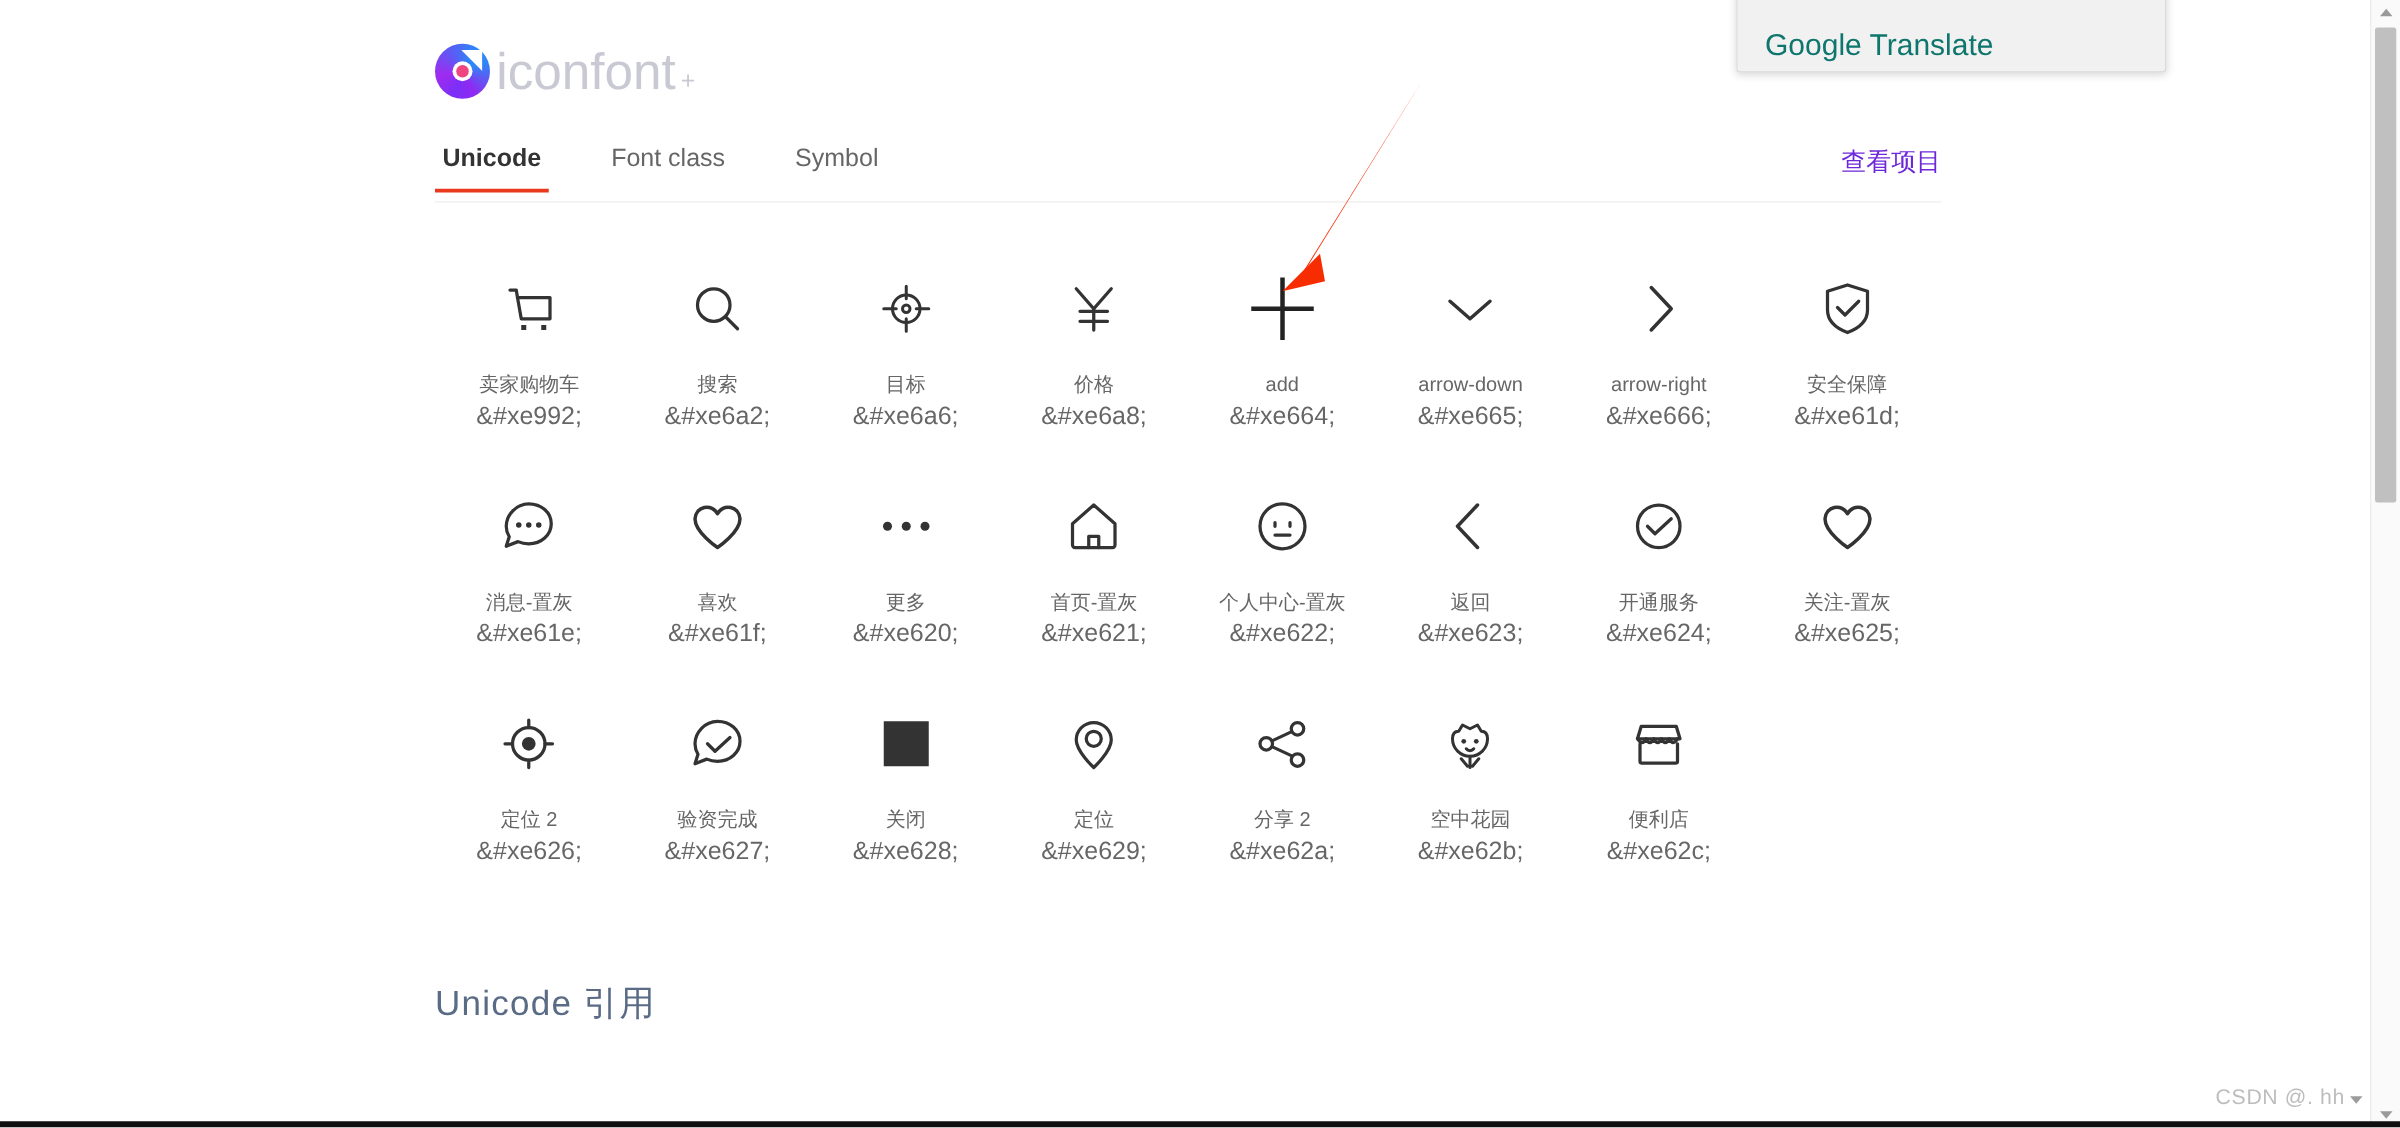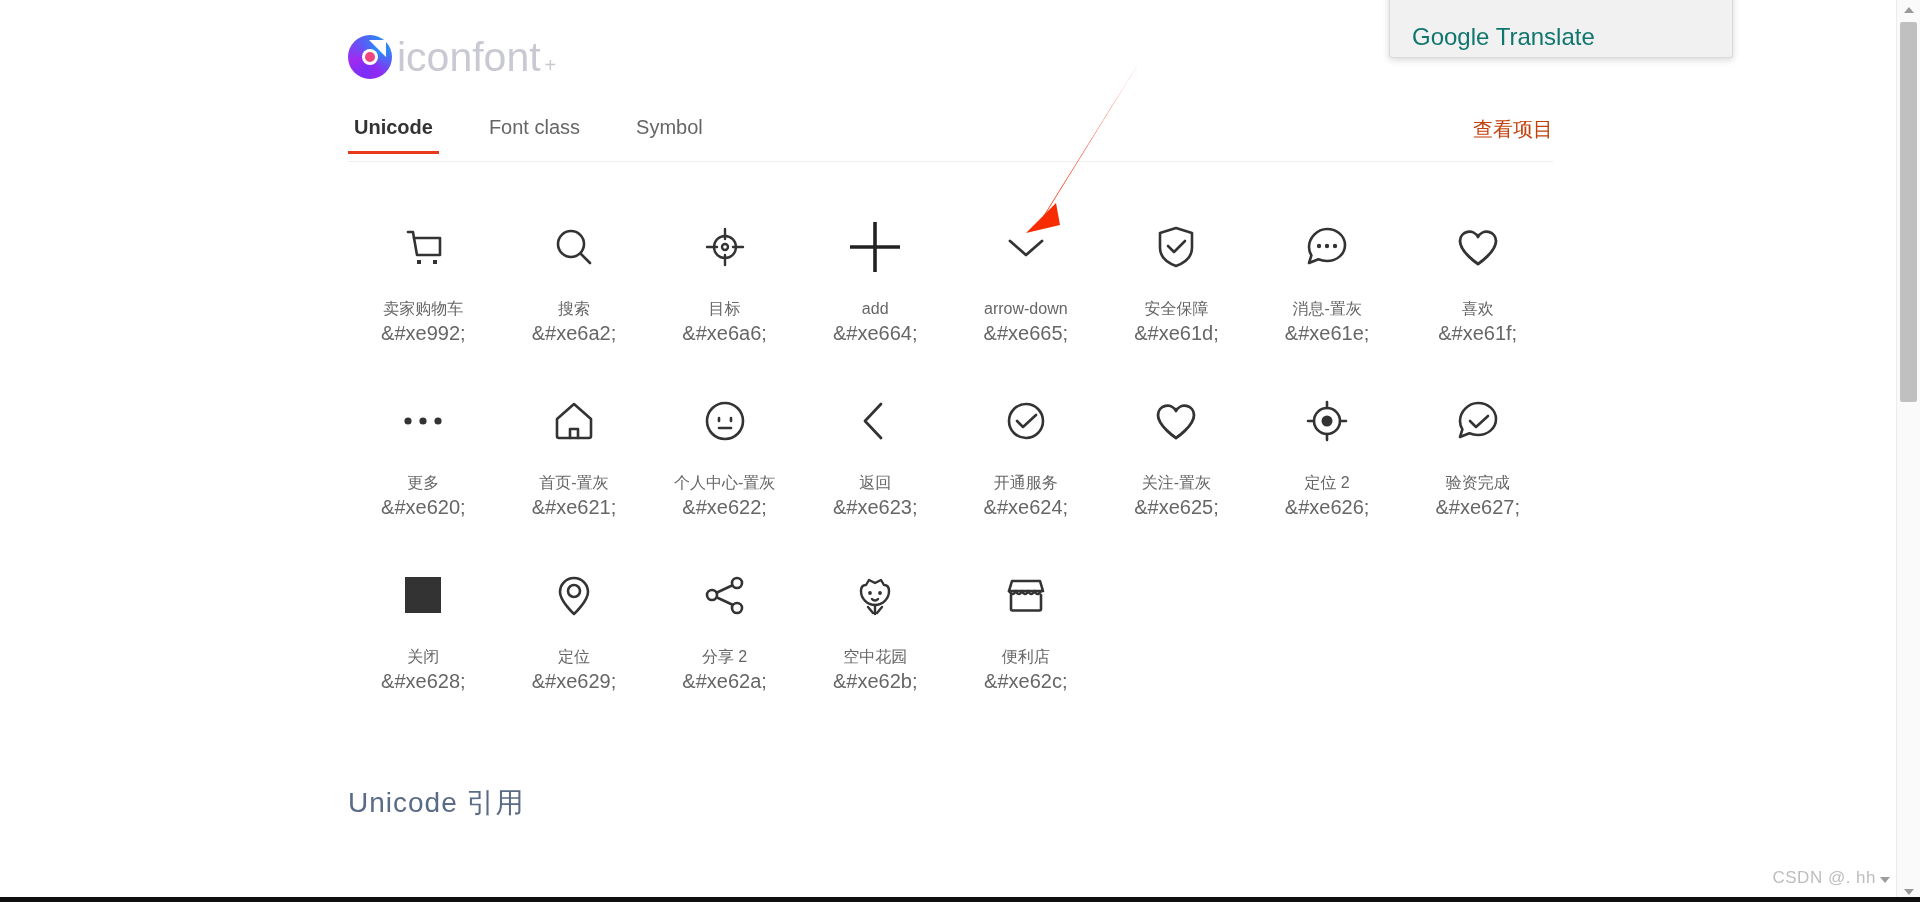--- a/index.html
+++ b/index.html
@@ -94,21 +94,21 @@
     content: "";
     position: absolute;
     left: 0; right: 0; bottom: -1px;
     height: 3px;
     background: #e8391d;
   }
   .tab-right {
     margin-left: auto;
     margin-right: 0;
     font-size: 20px;
-    color: #c2410c;
+    color: #6d28d9;
     padding-bottom: 14px;
     cursor: pointer;
   }
 
   
   .grid {
     display: grid;
     grid-template-columns: repeat(8, 1fr);
     row-gap: 0px;
     margin-top: 24px;
@@ -280,20 +280,31 @@
             <svg width="56" height="56" viewBox="0 0 56 56" fill="none" stroke="#333" stroke-width="2.4" stroke-linecap="round">
               <circle cx="28" cy="28" r="11"></circle>
                 <circle cx="28" cy="28" r="3"></circle>
               <path d="M28 10v10M28 36v10M10 28h10M36 28h10"></path>
             </svg>
           </div>
           <div class="name">目标</div>
           <div class="code">&amp;#xe6a6;</div>
         </div>
 
+        <div class="cell">
+          <div class="glyph">
+            <svg width="56" height="56" viewBox="0 0 56 56" fill="none" stroke="#333" stroke-width="2.6" stroke-linecap="round">
+              <path d="M14 12l14 16 14-16"></path>
+                <path d="M28 28v17"></path>
+                <path d="M17 30h22M17 38h22"></path>
+            </svg>
+          </div>
+          <div class="name">价格</div>
+          <div class="code">&amp;#xe6a8;</div>
+        </div>
 
         <div class="cell">
           <div class="glyph">
             <svg width="62" height="62" viewBox="0 0 62 62" fill="none" stroke="#222" stroke-width="3.6" stroke-linecap="butt">
               <path d="M31 6v50M6 31h50"></path>
             </svg>
           </div>
           <div class="name">add</div>
           <div class="code">&amp;#xe664;</div>
         </div>
@@ -301,20 +312,29 @@
         <div class="cell">
           <div class="glyph">
             <svg width="56" height="56" viewBox="0 0 56 56" fill="none" stroke="#333" stroke-width="2.8" stroke-linecap="round" stroke-linejoin="round">
               <path d="M12 22l16 14 16-14"></path>
             </svg>
           </div>
           <div class="name">arrow-down</div>
           <div class="code">&amp;#xe665;</div>
         </div>
 
+        <div class="cell">
+          <div class="glyph">
+            <svg width="56" height="56" viewBox="0 0 56 56" fill="none" stroke="#333" stroke-width="2.8" stroke-linecap="round" stroke-linejoin="round">
+              <path d="M22 11l16 17-16 17"></path>
+            </svg>
+          </div>
+          <div class="name">arrow-right</div>
+          <div class="code">&amp;#xe666;</div>
+        </div>
 
         <div class="cell">
           <div class="glyph">
             <svg width="56" height="56" viewBox="0 0 56 56" fill="none" stroke="#333" stroke-width="2.6" stroke-linecap="round" stroke-linejoin="round">
               <path d="M28 9l16 5v15c0 10-8 15-16 18-8-3-16-8-16-18V14z"></path>
               <path d="M20 27l6 6 11-11"></path>
             </svg>
           </div>
           <div class="name">安全保障</div>
           <div class="code">&amp;#xe61d;</div>

